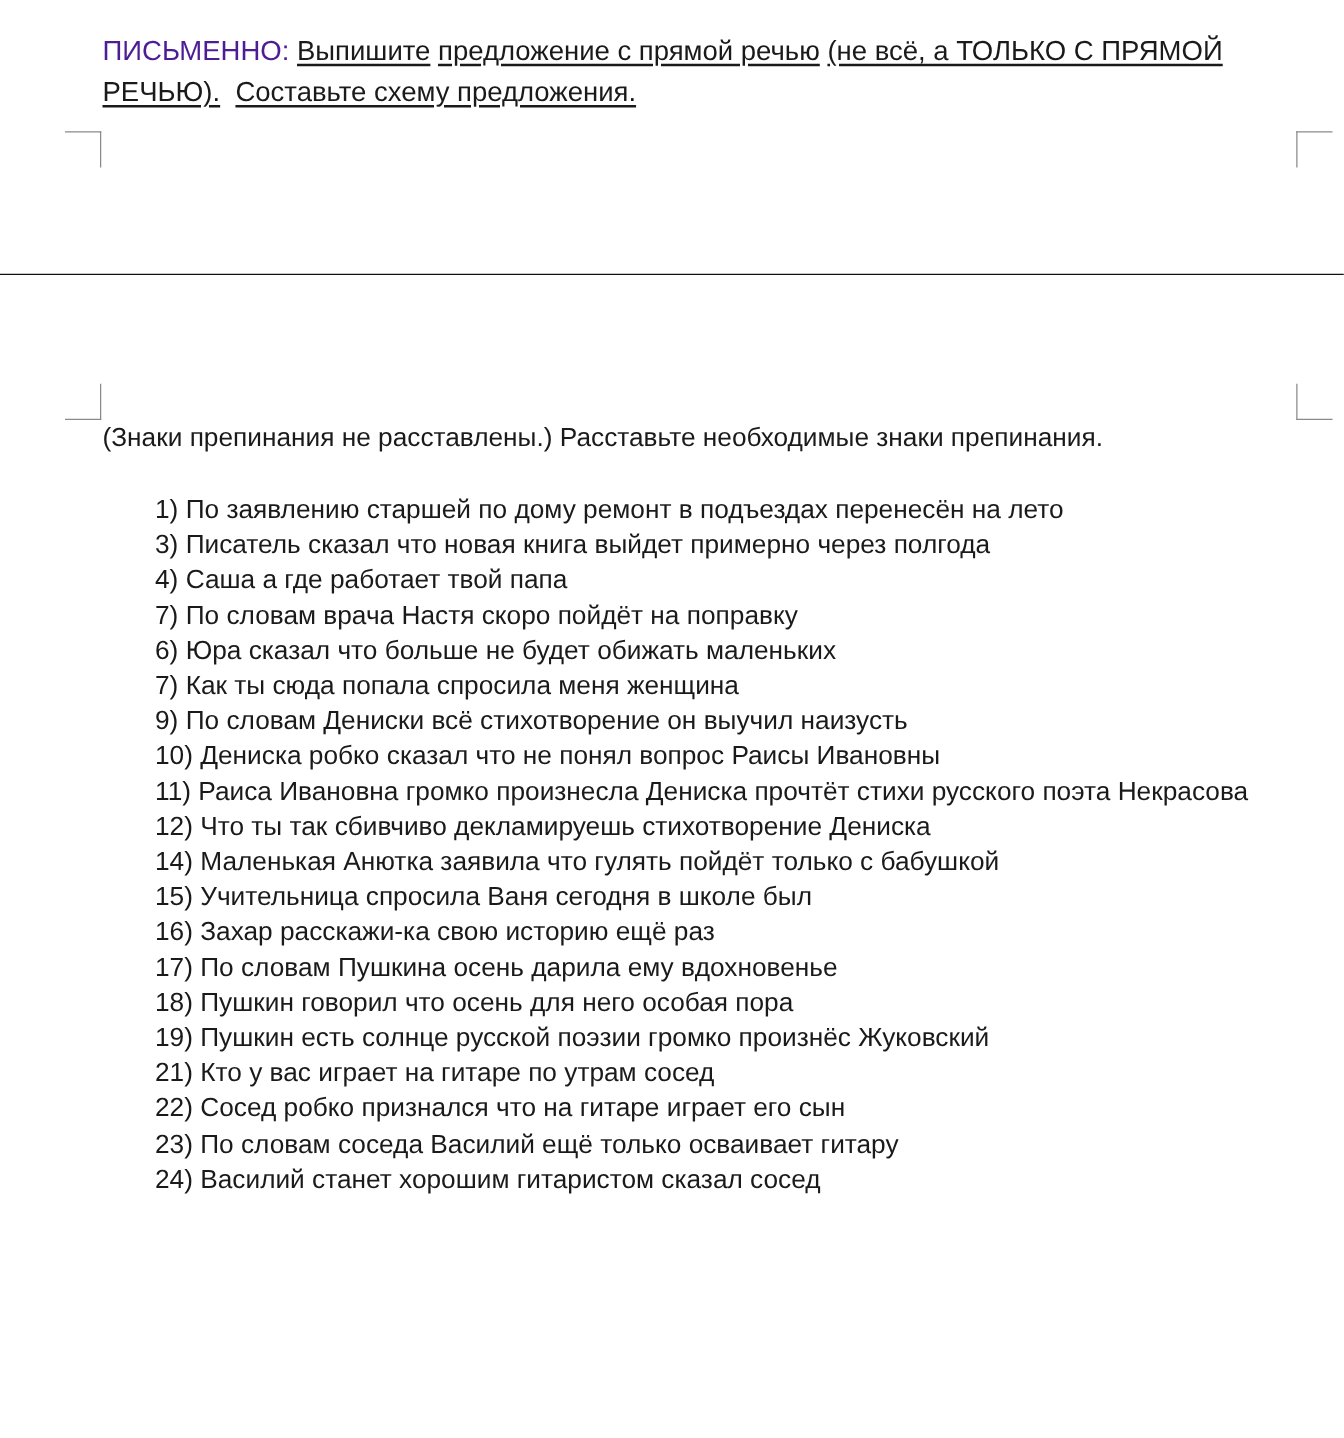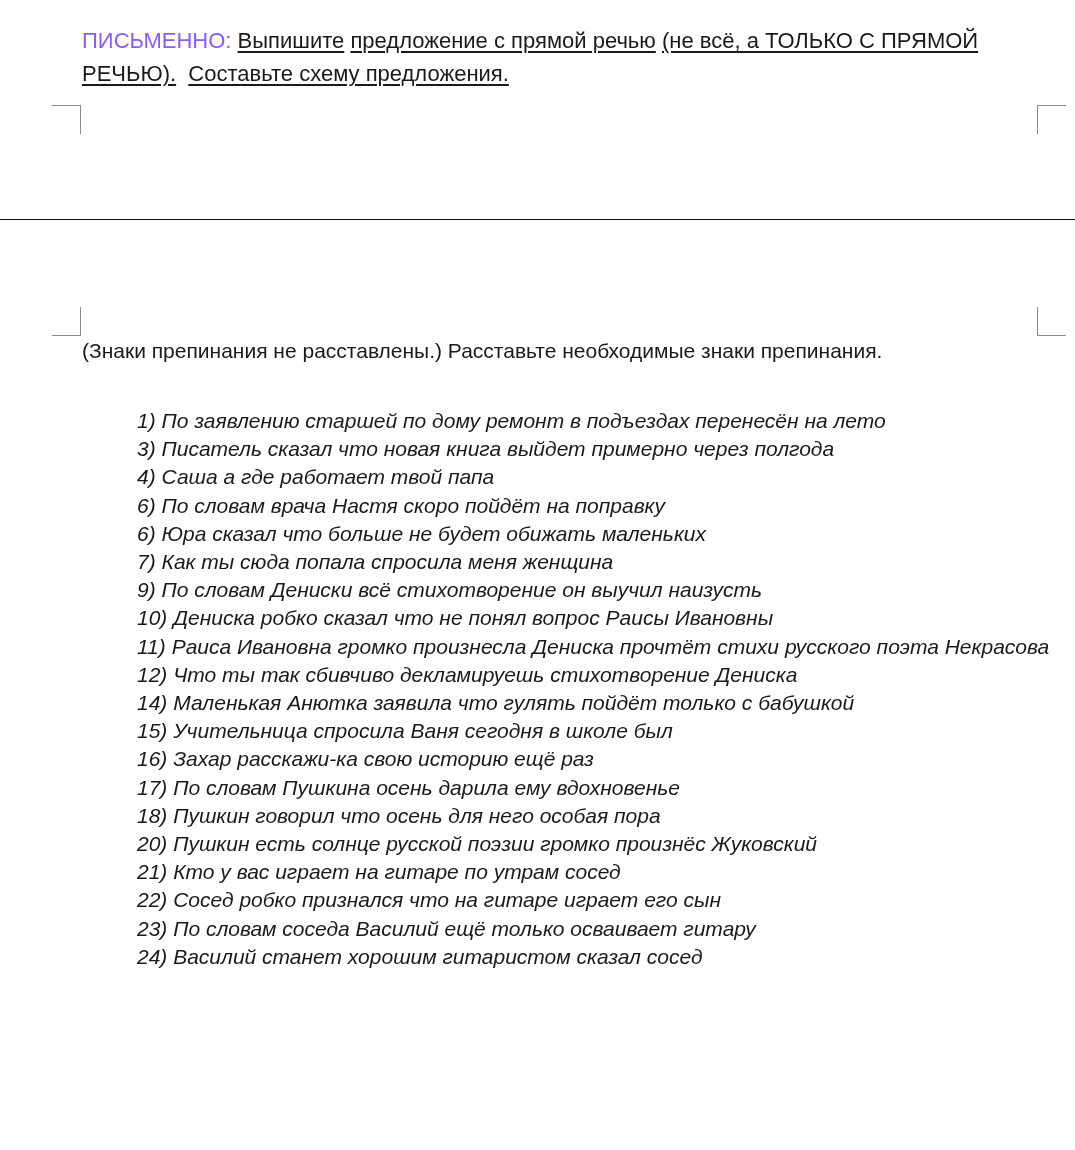--- a/index.html
+++ b/index.html
@@ -25,21 +25,21 @@
     }
     .header {
       position: absolute;
       left: 82px;
       top: 24px;
       width: 900px;
       font-size: 22px;
       line-height: 33px;
     }
     .header .red {
-      color: #8b5cf6;
+      color: #4c1d95;
     }
     .header .u {
       text-decoration: underline;
       text-decoration-thickness: 2px;
       text-underline-offset: 3px;
     }
     .header .b {
       font-weight: normal;
       margin-top: 17px;
     }
@@ -87,24 +87,23 @@
       line-height: 28px;
       white-space: nowrap;
     }
     .list {
       position: absolute;
       left: 82px;
       top: 390px;
       width: 953px;
       font-size: 21px;
       line-height: 28.2px;
-      margin: 17px;
+      margin: 4px;
       padding: 0;
       list-style: none;
-      font-style: italic;
     }
     .list li {
       text-indent: 38px;
       text-align: justify;
     }
     .list li.last-line-left {
       text-align-last: left;
     }
   </style>
 </head>
@@ -127,30 +126,30 @@
 
 <div class="crop bl-bot"></div>
 <div class="crop br-bot"></div>
 
 <div class="instruction">(Знаки препинания не расставлены.) Расставьте необходимые знаки препинания.</div>
 
 <ul class="list">
   <li>1) По заявлению старшей по дому ремонт в подъездах перенесён на лето</li>
   <li>3) Писатель сказал что новая книга выйдет примерно через полгода</li>
   <li>4) Саша а где работает твой папа</li>
-  <li>6) По словам врача Настя скоро пойдёт на поправку</li>
+  <li>7) По словам врача Настя скоро пойдёт на поправку</li>
   <li>6) Юра сказал что больше не будет обижать маленьких</li>
   <li>7) Как ты сюда попала спросила меня женщина</li>
   <li>9) По словам Дениски всё стихотворение он выучил наизусть</li>
   <li>10) Дениска робко сказал что не понял вопрос Раисы Ивановны</li>
   <li class="last-line-left">11) Раиса Ивановна громко произнесла Дениска прочтёт стихи русского поэта Некрасова</li>
   <li>12) Что ты так сбивчиво декламируешь стихотворение Дениска</li>
   <li>14) Маленькая Анютка заявила что гулять пойдёт только с бабушкой</li>
   <li>15) Учительница спросила Ваня сегодня в школе был</li>
   <li>16) Захар расскажи-ка свою историю ещё раз</li>
   <li>17) По словам Пушкина осень дарила ему вдохновенье</li>
   <li>18) Пушкин говорил что осень для него особая пора</li>
-  <li>20) Пушкин есть солнце русской поэзии громко произнёс Жуковский</li>
+  <li>19) Пушкин есть солнце русской поэзии громко произнёс Жуковский</li>
   <li>21) Кто у вас играет на гитаре по утрам сосед</li>
   <li>22) Сосед робко признался что на гитаре играет его сын</li>
   <li>23) По словам соседа Василий ещё только осваивает гитару</li>
   <li>24) Василий станет хорошим гитаристом сказал сосед</li>
 </ul>
 
 </body></html>

